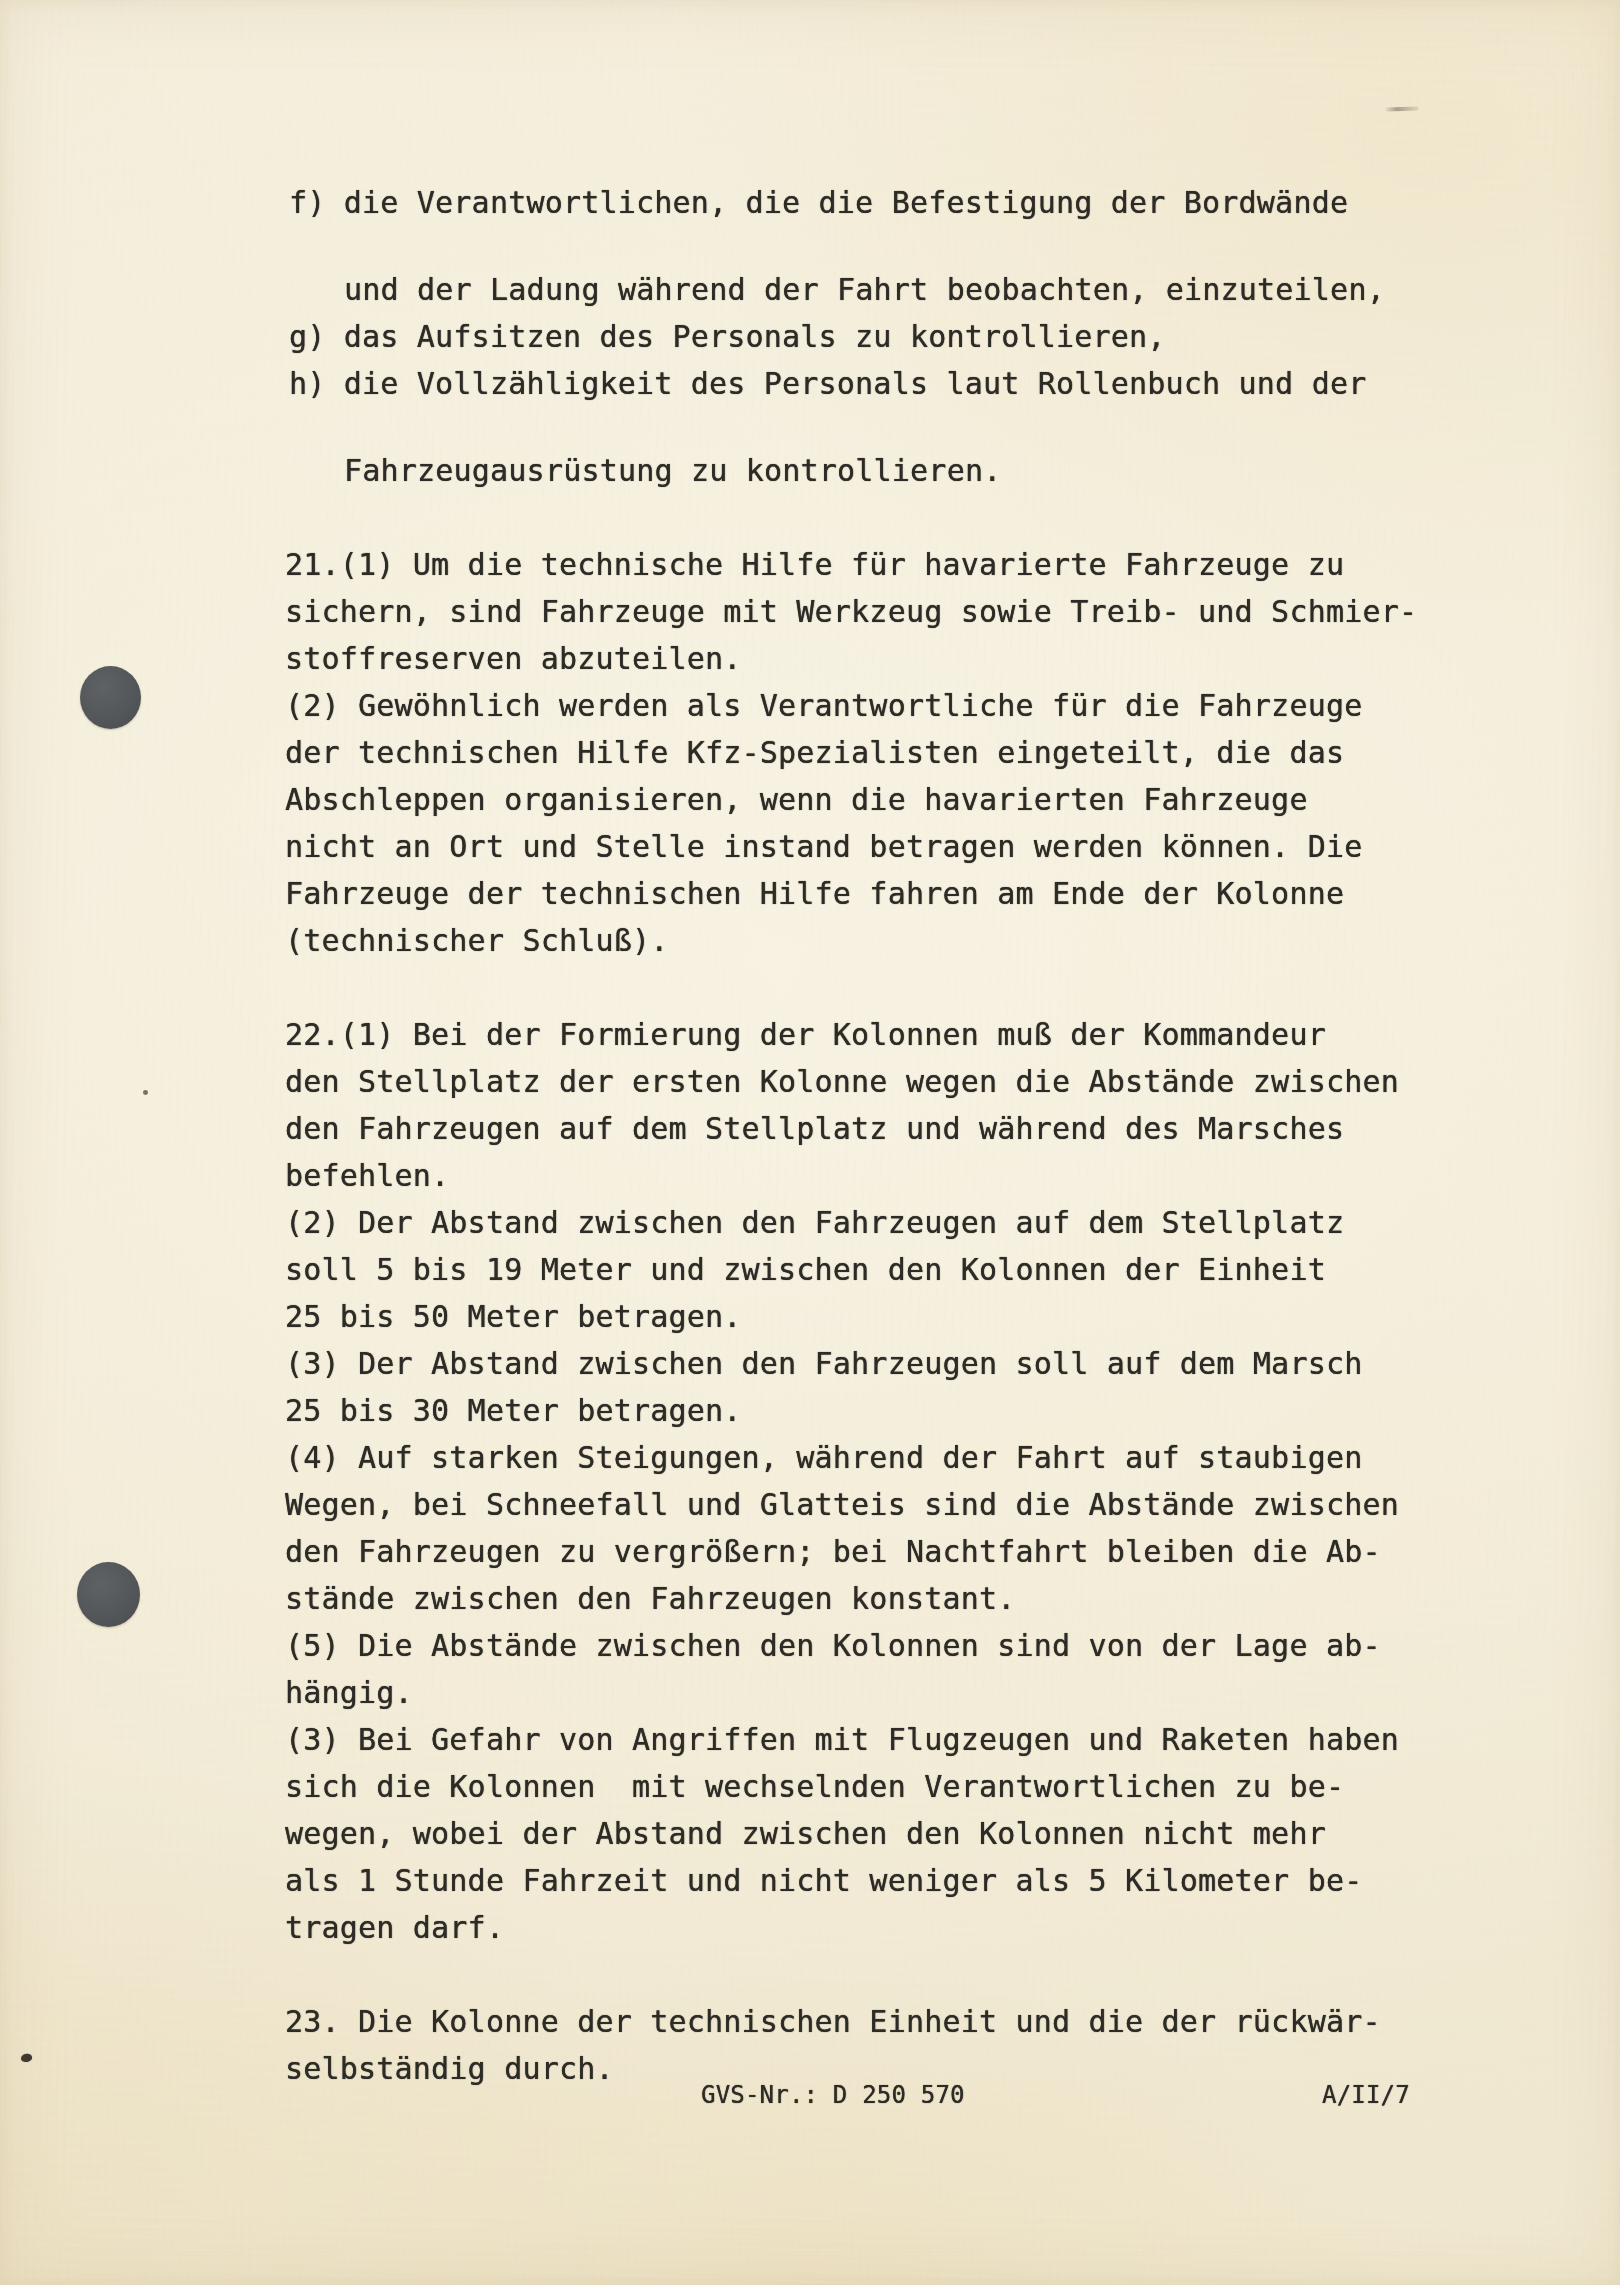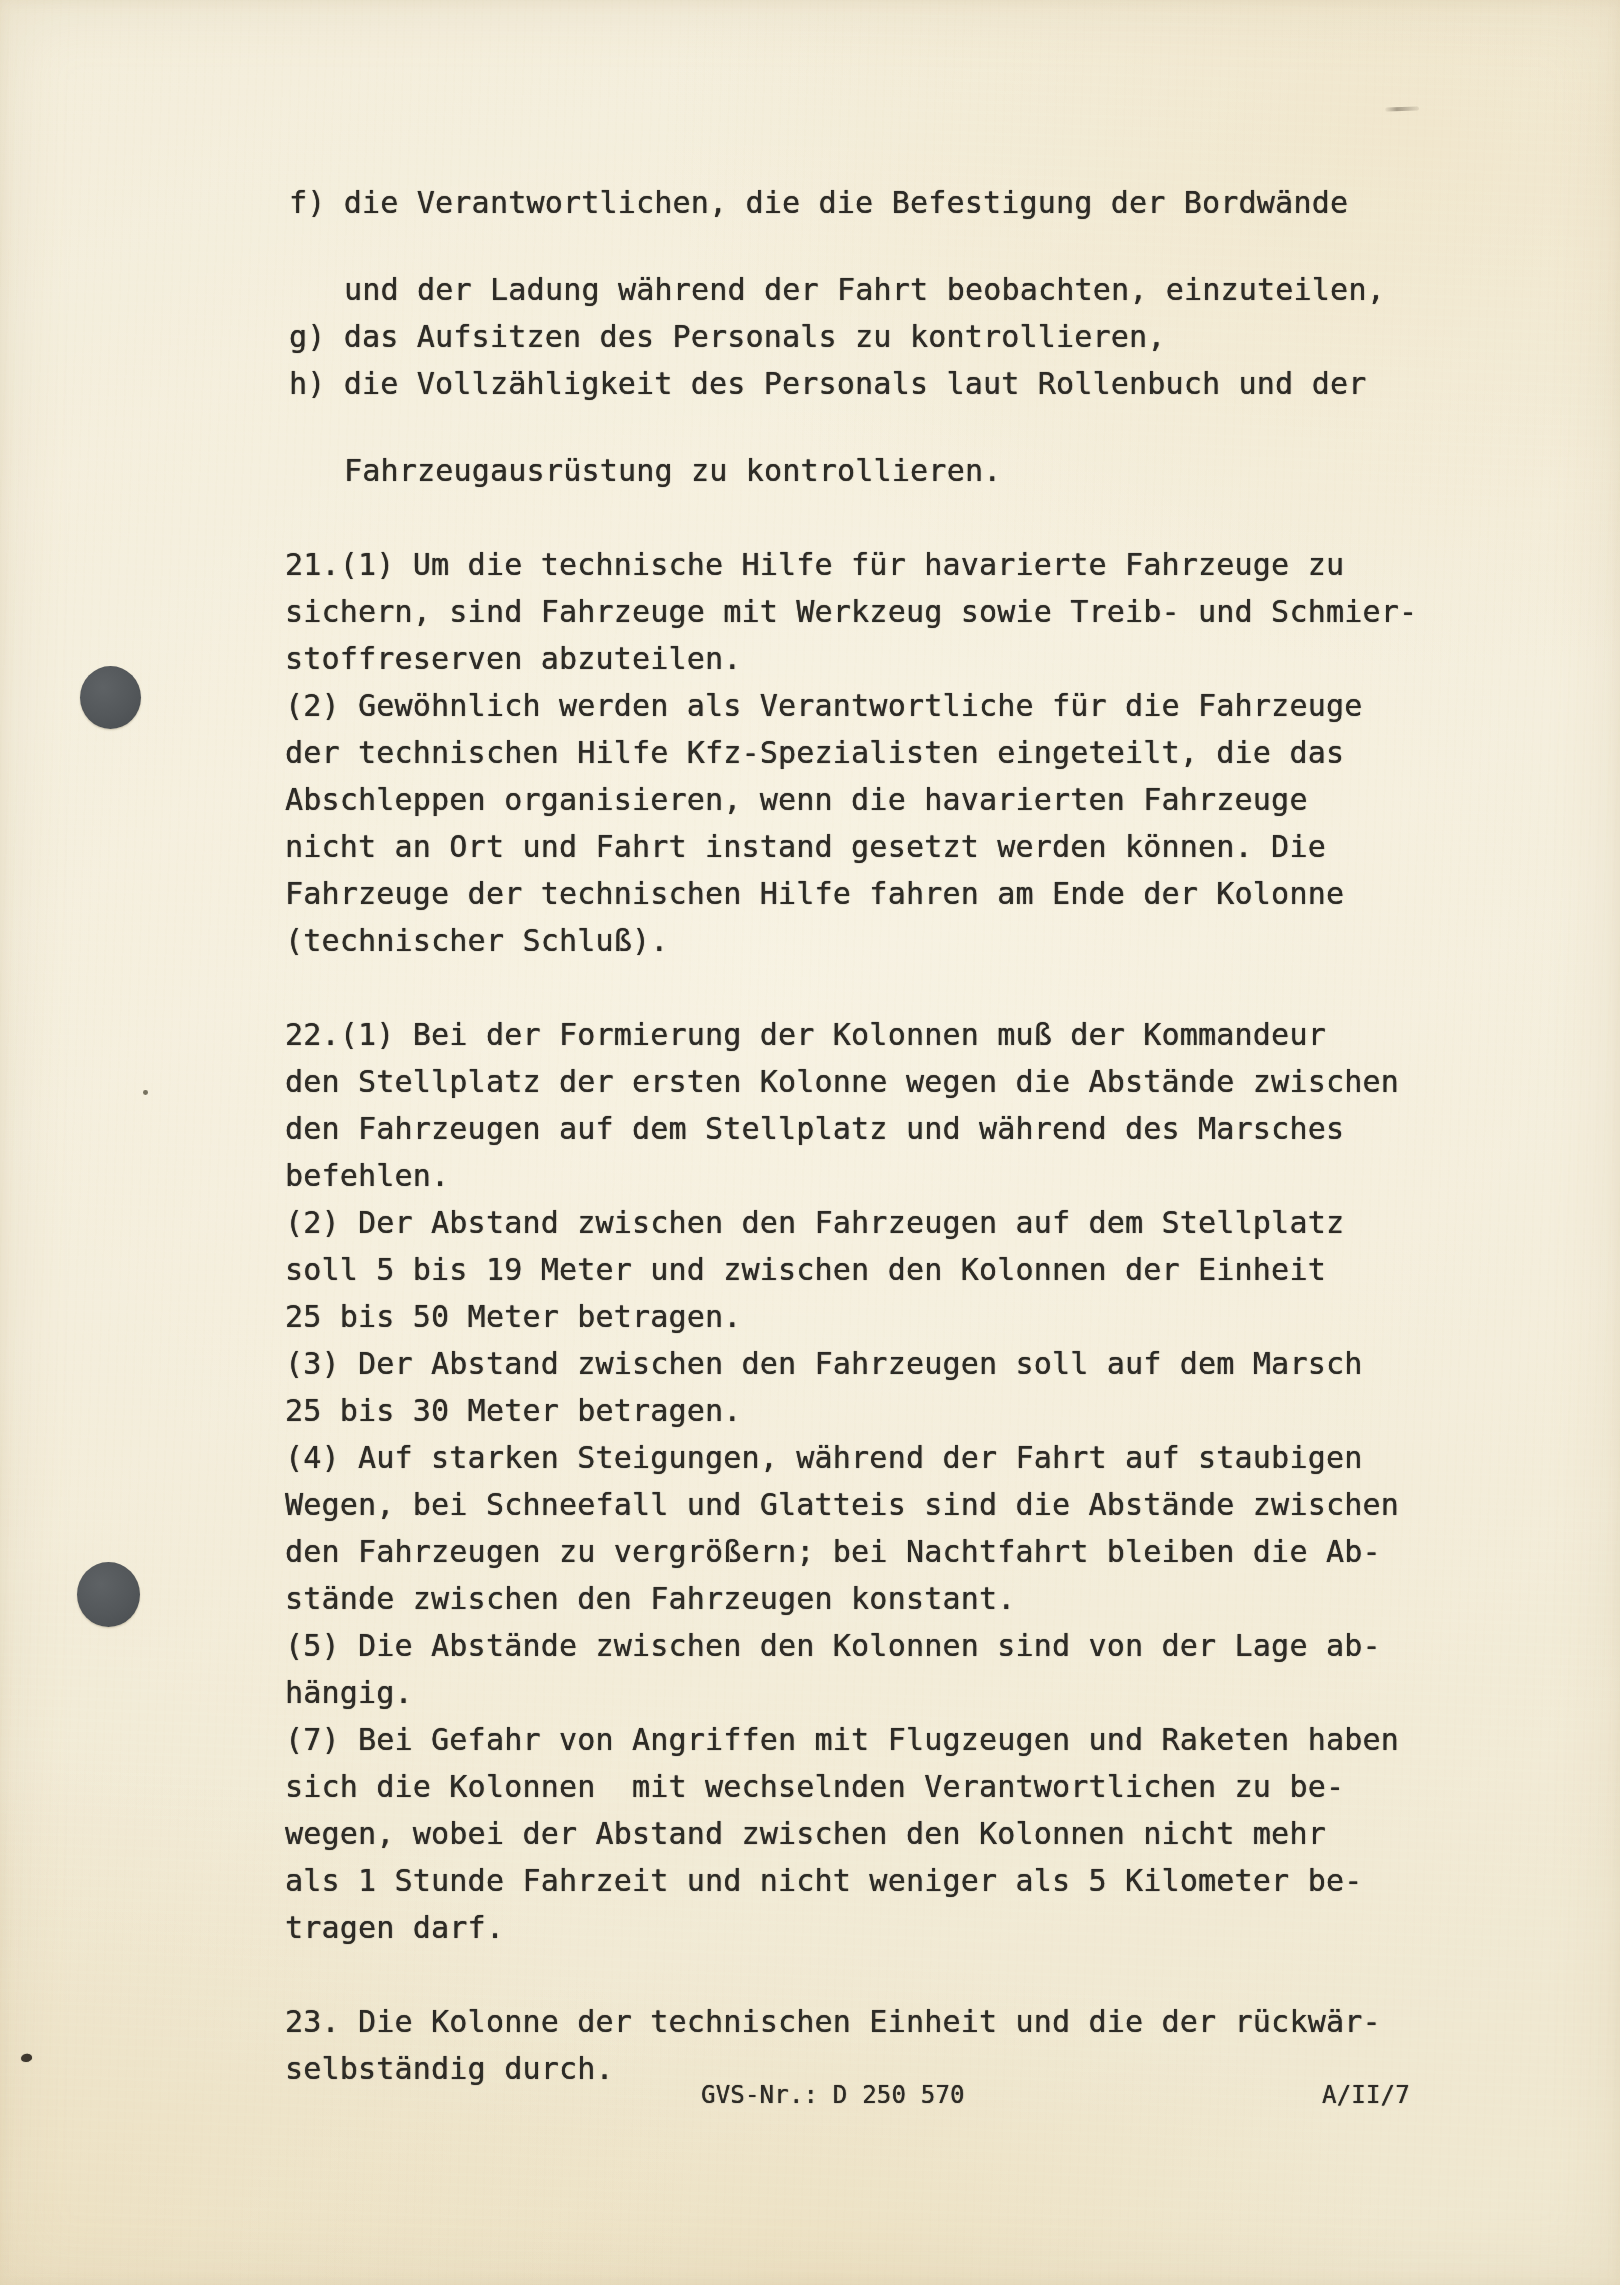--- a/index.html
+++ b/index.html
@@ -85,40 +85,40 @@
       <div class="line list-first">g) das Aufsitzen des Personals zu kontrollieren,</div>
       <div class="line list-first">h) die Vollzähligkeit des Personals laut Rollenbuch und der</div>
       <div class="line list-cont">Fahrzeugausrüstung zu kontrollieren.</div>
       <div class="line spacer"></div>
       <div class="line para">21.(1) Um die technische Hilfe für havarierte Fahrzeuge zu</div>
       <div class="line para">sichern, sind Fahrzeuge mit Werkzeug sowie Treib- und Schmier-</div>
       <div class="line para">stoffreserven abzuteilen.</div>
       <div class="line para">(2) Gewöhnlich werden als Verantwortliche für die Fahrzeuge</div>
       <div class="line para">der technischen Hilfe Kfz-Spezialisten eingeteilt, die das</div>
       <div class="line para">Abschleppen organisieren, wenn die havarierten Fahrzeuge</div>
-      <div class="line para">nicht an Ort und Fahrt instand gesetzt werden können. Die</div>
+      <div class="line para">nicht an Ort und Stelle instand betragen werden können. Die</div>
       <div class="line para">Fahrzeuge der technischen Hilfe fahren am Ende der Kolonne</div>
       <div class="line para">(technischer Schluß).</div>
       <div class="line spacer"></div>
       <div class="line para">22.(1) Bei der Formierung der Kolonnen muß der Kommandeur</div>
       <div class="line para">den Stellplatz der ersten Kolonne wegen die Abstände zwischen</div>
       <div class="line para">den Fahrzeugen auf dem Stellplatz und während des Marsches</div>
       <div class="line para">befehlen.</div>
       <div class="line para">(2) Der Abstand zwischen den Fahrzeugen auf dem Stellplatz</div>
       <div class="line para">soll 5 bis 19 Meter und zwischen den Kolonnen der Einheit</div>
       <div class="line para">25 bis 50 Meter betragen.</div>
       <div class="line para">(3) Der Abstand zwischen den Fahrzeugen soll auf dem Marsch</div>
       <div class="line para">25 bis 30 Meter betragen.</div>
       <div class="line para">(4) Auf starken Steigungen, während der Fahrt auf staubigen</div>
       <div class="line para">Wegen, bei Schneefall und Glatteis sind die Abstände zwischen</div>
       <div class="line para">den Fahrzeugen zu vergrößern; bei Nachtfahrt bleiben die Ab-</div>
       <div class="line para">stände zwischen den Fahrzeugen konstant.</div>
       <div class="line para">(5) Die Abstände zwischen den Kolonnen sind von der Lage ab-</div>
       <div class="line para">hängig.</div>
-      <div class="line para">(7) Bei Gefahr von Angriffen mit Flugzeugen und Raketen haben</div>
+      <div class="line para">(3) Bei Gefahr von Angriffen mit Flugzeugen und Raketen haben</div>
       <div class="line para">sich die Kolonnen  mit wechselnden Verantwortlichen zu be-</div>
       <div class="line para">wegen, wobei der Abstand zwischen den Kolonnen nicht mehr</div>
       <div class="line para">als 1 Stunde Fahrzeit und nicht weniger als 5 Kilometer be-</div>
       <div class="line para">tragen darf.</div>
       <div class="line spacer"></div>
       <div class="line para">23. Die Kolonne der technischen Einheit und die der rückwär-</div>
       <div class="line para">selbständig durch.</div>
     </div>
 
   <div class="footer-line">

